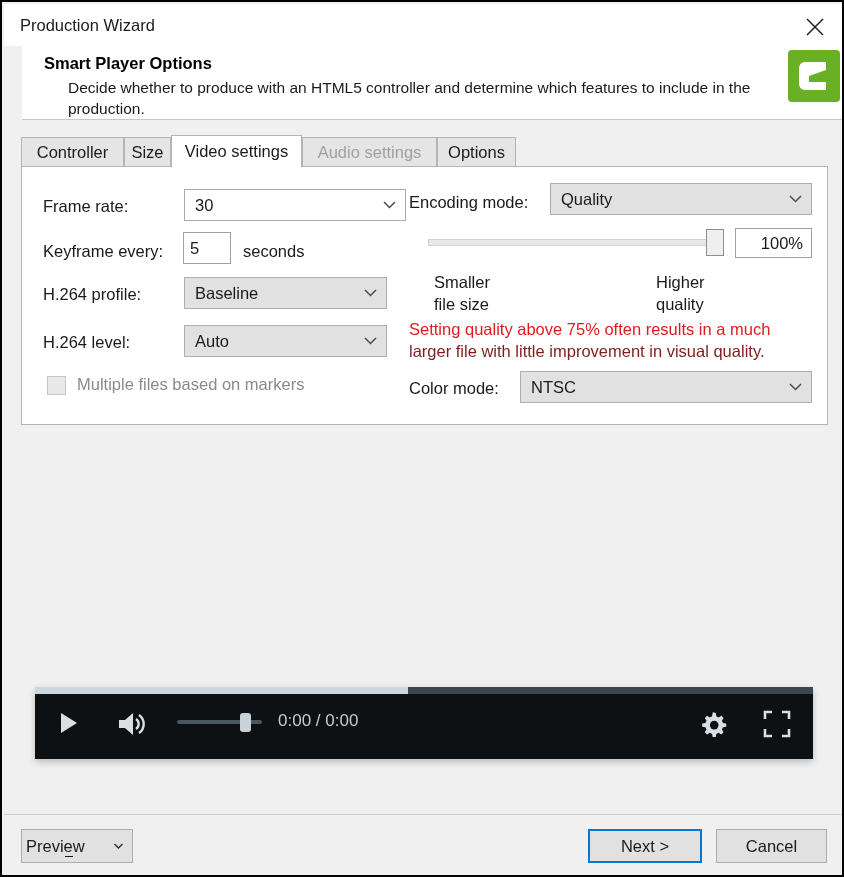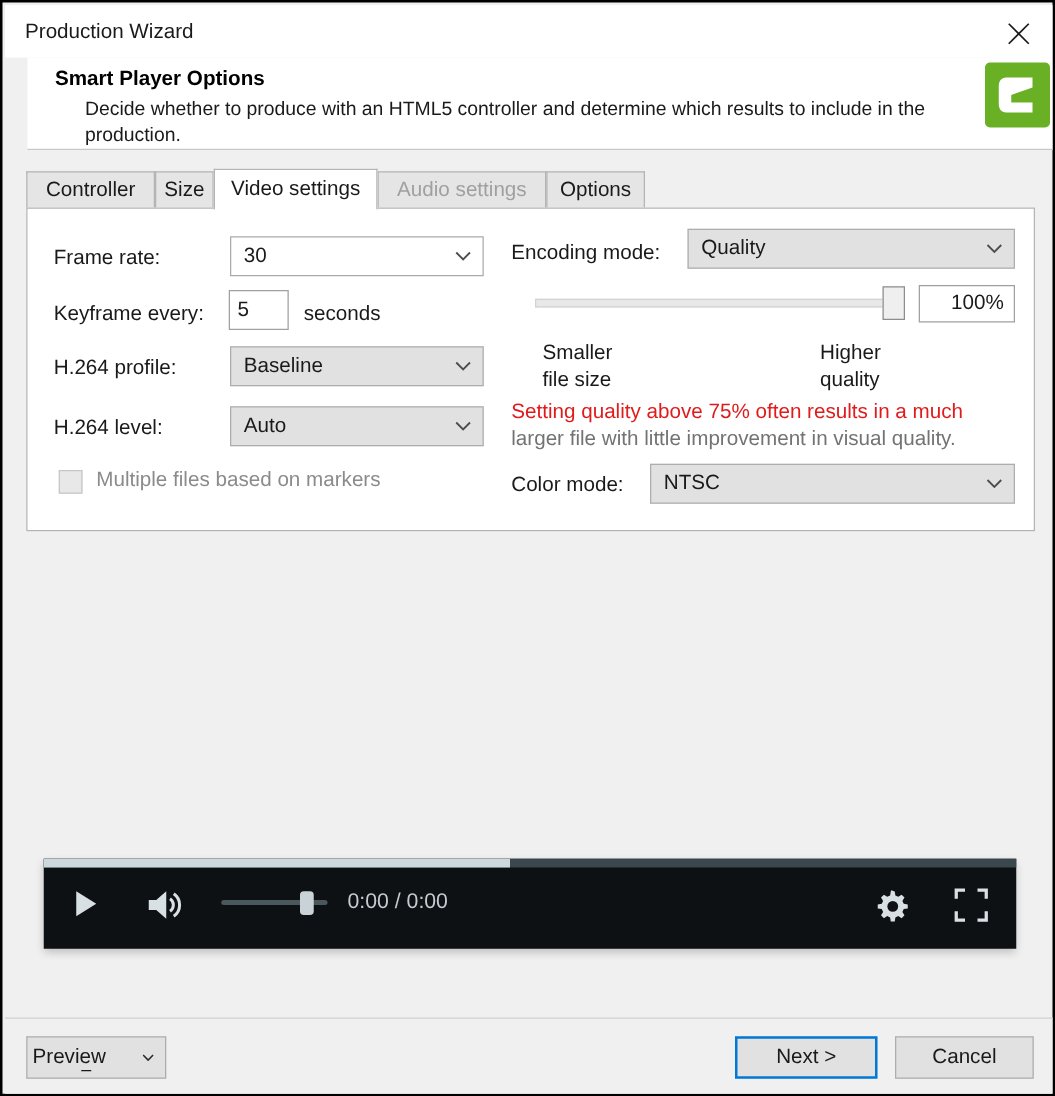--- a/index.html
+++ b/index.html
@@ -284,21 +284,21 @@
     <div class="close-btn">
       <svg width="20" height="20" viewBox="0 0 20 20">
         <line x1="2" y1="2" x2="18" y2="18" stroke="#1a1a1a" stroke-width="1.4"></line>
         <line x1="18" y1="2" x2="2" y2="18" stroke="#1a1a1a" stroke-width="1.4"></line>
       </svg>
     </div>
   </div>
 
   <div class="header">
     <div class="header-title">Smart Player Options</div>
-    <div class="header-desc">Decide whether to produce with an HTML5 controller and determine which results to include in the production.</div>
+    <div class="header-desc">Decide whether to produce with an HTML5 controller and determine which features to include in the production.</div>
   </div>
   <div class="logo" style="background: rgb(106, 176, 36);">
     <svg width="52" height="52" viewBox="0 0 52 52">
       <path d="M38 12 L17 12 C13 12 11 15 11 19 L11 33 C11 37 13 40 17 40 L38 40 L38 32 L21 32 L21 26 L38 20 Z" fill="#ffffff"></path>
     </svg>
   </div>
 
   <div class="tabstrip">
     <div class="tab" style="left:0px; width:103px;">
       <span>Controller</span>
@@ -313,21 +313,21 @@
       <span>Audio settings</span>
     </div>
     <div class="tab" style="left:416px; width:79px;">
       <span>Options</span>
     </div>
   </div>
 
   <div class="panel">
 
     <div class="lbl" style="left:21px; top:30px;">Frame rate:</div>
-    <div class="combo white" style="left:162px; top:22px; width:203px; height:32px;">
+    <div class="combo white" style="left:162px; top:22px; width:222px; height:32px;">
       <span class="val">30</span>
       <svg class="chev" width="13" height="8" viewBox="0 0 13 8">
         <path d="M1 1 L6.5 6.5 L12 1" stroke="#4d4d4d" stroke-width="1.5" fill="none"></path>
       </svg>
     </div>
 
     <div class="lbl" style="left:21px; top:75px;">Keyframe every:</div>
     <div class="textfield" style="left:161px; top:65px; width:48px; height:32px;">
       <span class="val">5</span>
     </div>
@@ -365,21 +365,21 @@
     <div class="textfield right" style="left:713px; top:61px; width:77px; height:30px;">
       <span class="val">100%</span>
     </div>
 
     <div class="lbl" style="left:412px; top:106px;">Smaller</div>
     <div class="lbl" style="left:412px; top:128px;">file size</div>
     <div class="lbl" style="left:634px; top:106px;">Higher</div>
     <div class="lbl" style="left:634px; top:128px;">quality</div>
 
     <div class="lbl warn" style="left: 387px; top: 153px; color: rgb(224, 27, 27);">Setting quality above 75% often results in a much</div>
-    <div class="lbl warn" style="left: 387px; top: 175px; color: #737373;">larger file with little improvement in visual quality.</div>
+    <div class="lbl warn" style="left: 387px; top: 175px; color: #7f1d1d;">larger file with little improvement in visual quality.</div>
 
     <div class="lbl" style="left:387px; top:212px;">Color mode:</div>
     <div class="combo" style="left:498px; top:204px; width:292px; height:32px;">
       <span class="val">NTSC</span>
       <svg class="chev" width="13" height="8" viewBox="0 0 13 8">
         <path d="M1 1 L6.5 6.5 L12 1" stroke="#4d4d4d" stroke-width="1.5" fill="none"></path>
       </svg>
     </div>
   </div>
 

